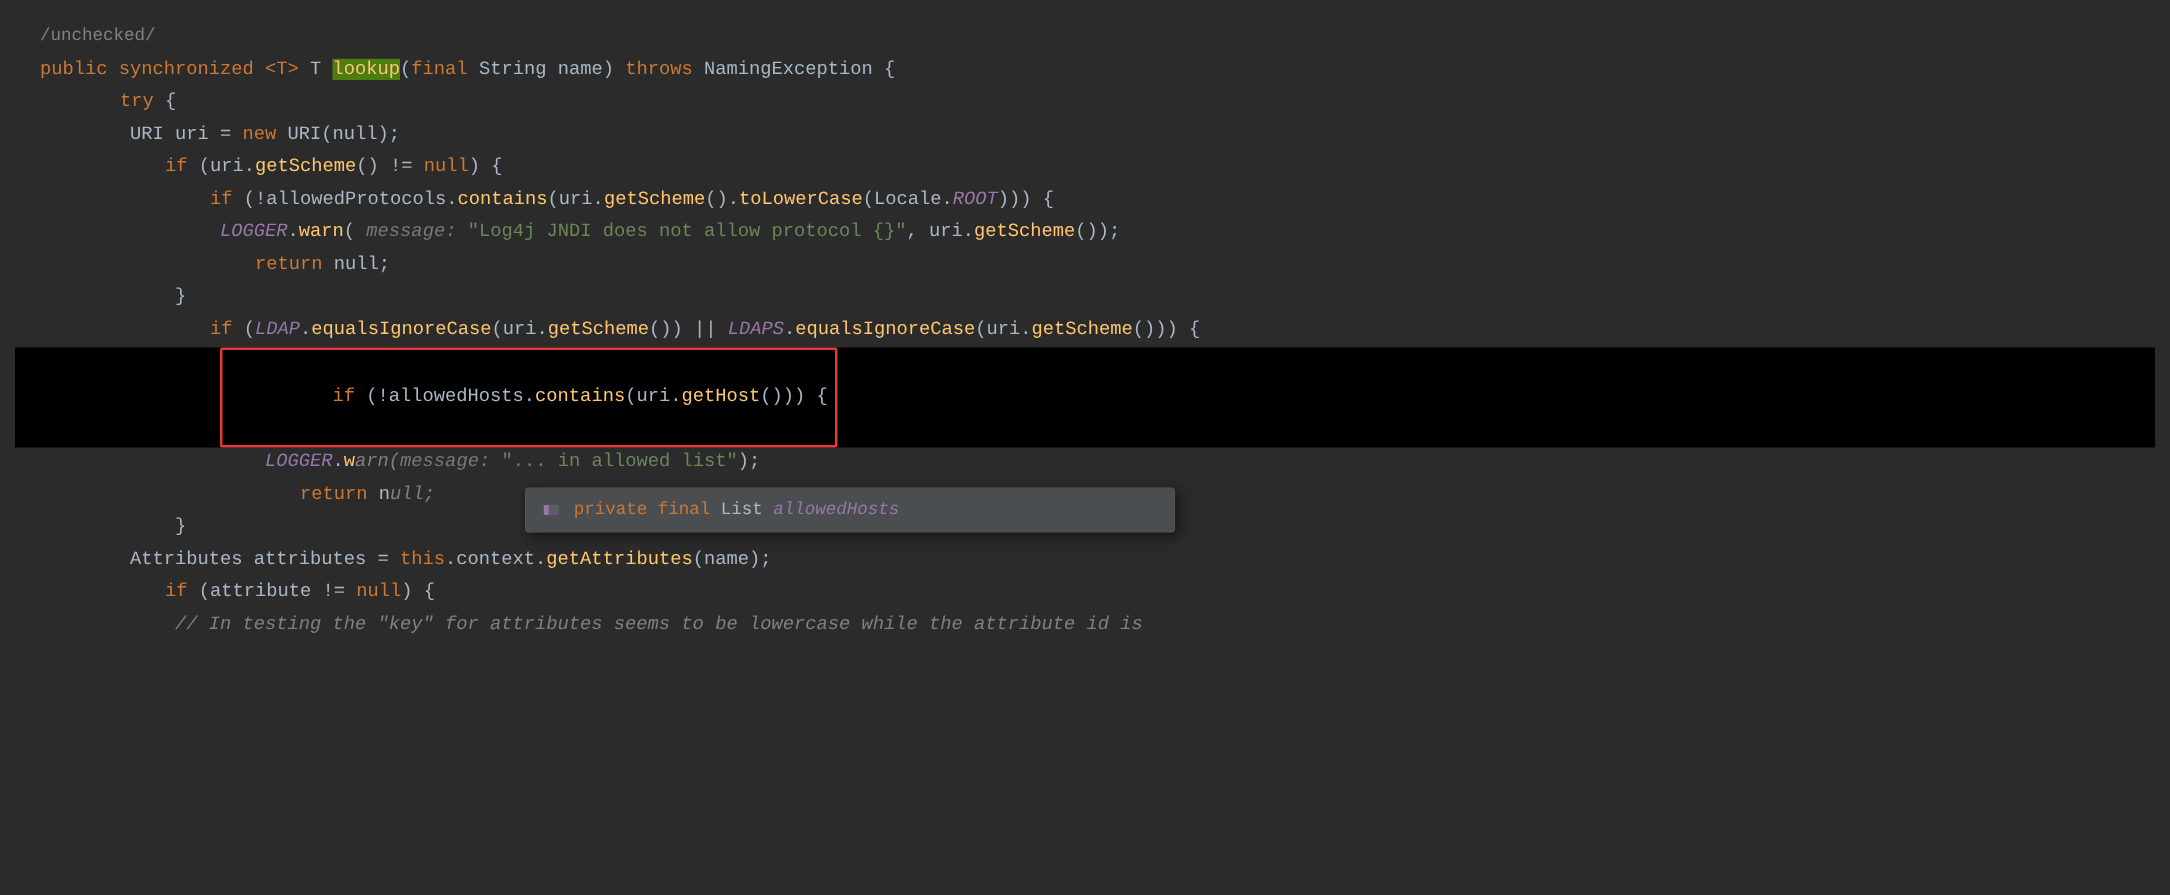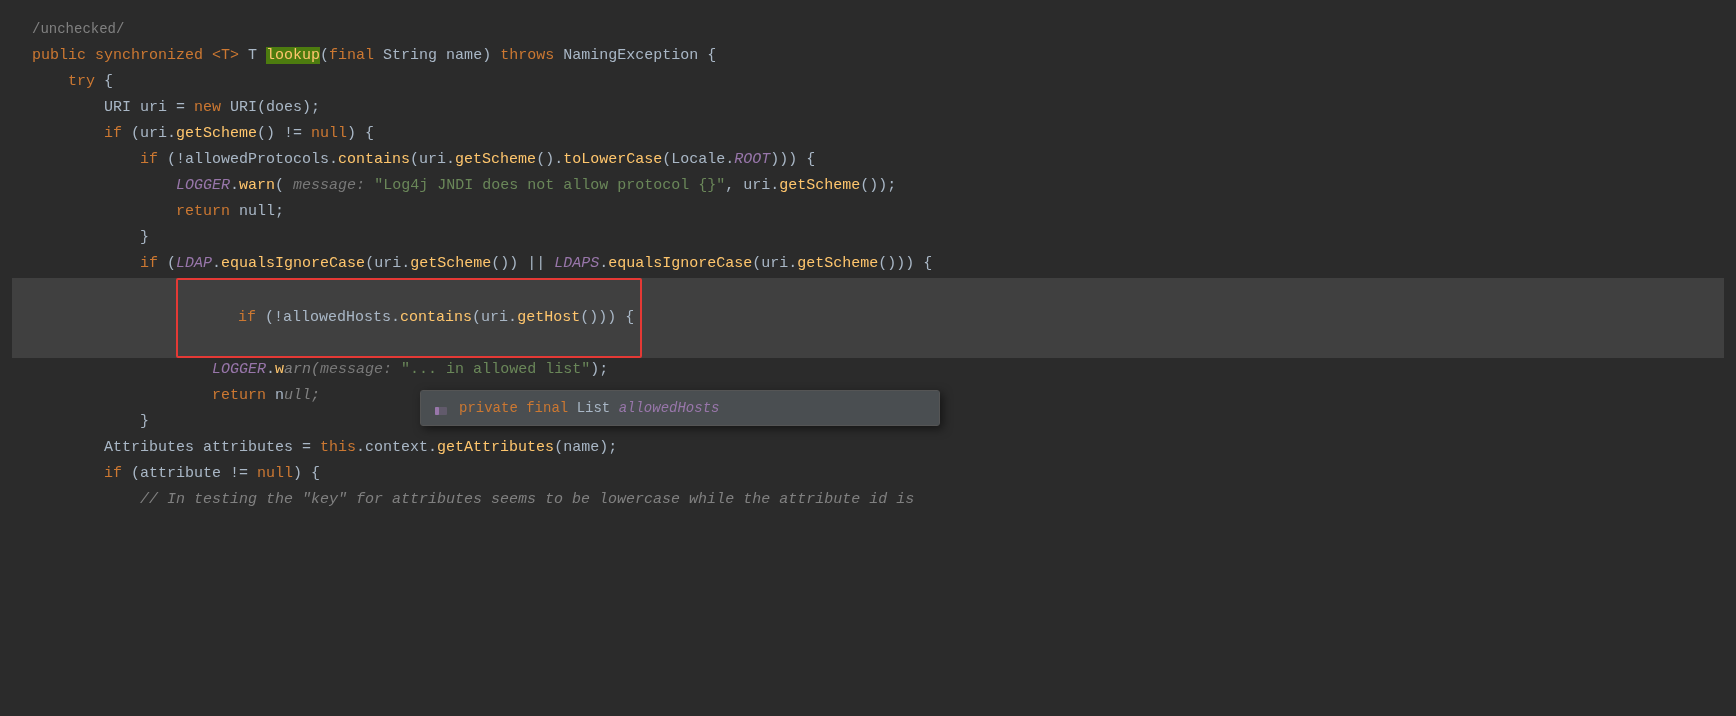--- a/index.html
+++ b/index.html
@@ -23,26 +23,26 @@
     .code-line {
       display: flex;
       align-items: baseline;
       white-space: pre;
       padding: 0 20px;
       min-height: 26px;
       position: relative;
     }
 
     .code-line.highlighted-line {
-      background-color: #404040;
+      background-color: #000000;
     }
 
     
     .kw { color: #cc7832; } 
-    .kw-ctrl { color: #cc7832; } 
+    .kw-ctrl { color: #cc7832; margin-left: 28px; } 
     .type { color: #a9b7c6; } 
     .method { color: #ffc66d; } 
     .string { color: #6a8759; } 
     .comment { color: #808080; font-style: italic; }
     .class-name { color: #a9b7c6; }
     .field-italic { color: #9876aa; font-style: italic; }
     .logger { color: #9876aa; font-style: italic; }
     .param-hint { color: #787878; font-style: italic; }
     .null-kw { color: #cc7832; }
     .highlighted-method { background-color: #4d7c0f; color: #ffc66d; }
@@ -55,21 +55,21 @@
       background-color: #3c3f41;
       border: 1px solid #555;
       border-radius: 3px;
       min-width: 520px;
       z-index: 100;
       box-shadow: 3px 3px 10px rgba(0,0,0,0.5);
     }
 
     .popup-item {
       display: flex;
-      align-items: flex-end;
+      align-items: center;
       padding: 6px 12px;
       cursor: pointer;
     }
 
     .popup-item:first-child {
       background-color: #4a4e51;
     }
 
     .popup-item-icon {
       width: 16px;
@@ -112,21 +112,21 @@
 
   <div class="code-line">
     <span><span class="kw">public synchronized </span><span class="kw">&lt;T&gt;</span><span class=""> T </span><span class="method highlighted-method">lookup</span><span class="">(</span><span class="kw">final</span><span class=""> String name) </span><span class="kw">throws</span><span class=""> NamingException {</span></span>
   </div>
 
   <div class="code-line">
     <span>    </span><span class="kw-ctrl">try</span><span class=""> {</span>
   </div>
 
   <div class="code-line">
-    <span>        </span><span class="class-name">URI</span><span class=""> uri = </span><span class="kw">new</span><span class=""> URI(does);</span>
+    <span>        </span><span class="class-name">URI</span><span class=""> uri = </span><span class="kw">new</span><span class=""> URI(null);</span>
   </div>
 
   <div class="code-line">
     <span>        </span><span class="kw-ctrl">if</span><span class=""> (uri.</span><span class="method">getScheme</span><span class="">() != </span><span class="null-kw">null</span><span class="">) {</span>
   </div>
 
   <div class="code-line">
     <span>            </span><span class="kw-ctrl">if</span><span class=""> (!allowedProtocols.</span><span class="method">contains</span><span class="">(uri.</span><span class="method">getScheme</span><span class="">().</span><span class="method">toLowerCase</span><span class="">(Locale.</span><span class="field-italic">ROOT</span><span class="">))) {</span>
   </div>
 

